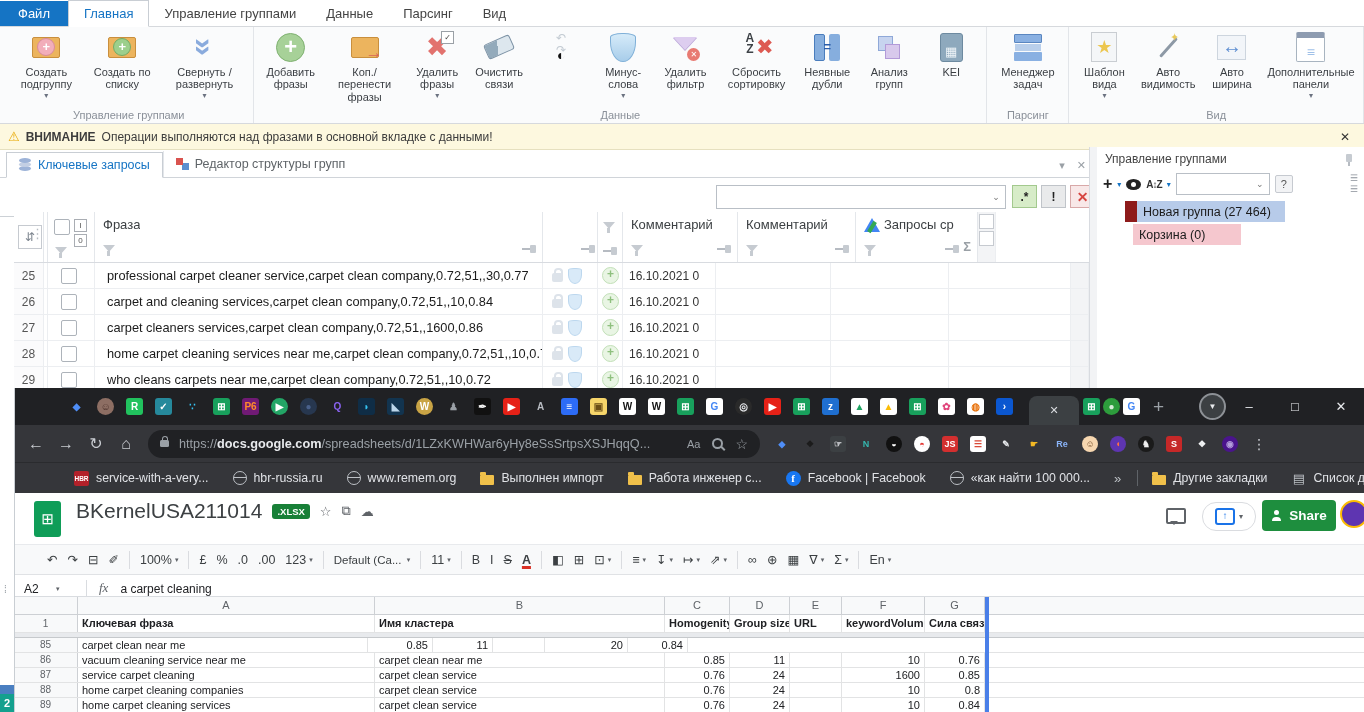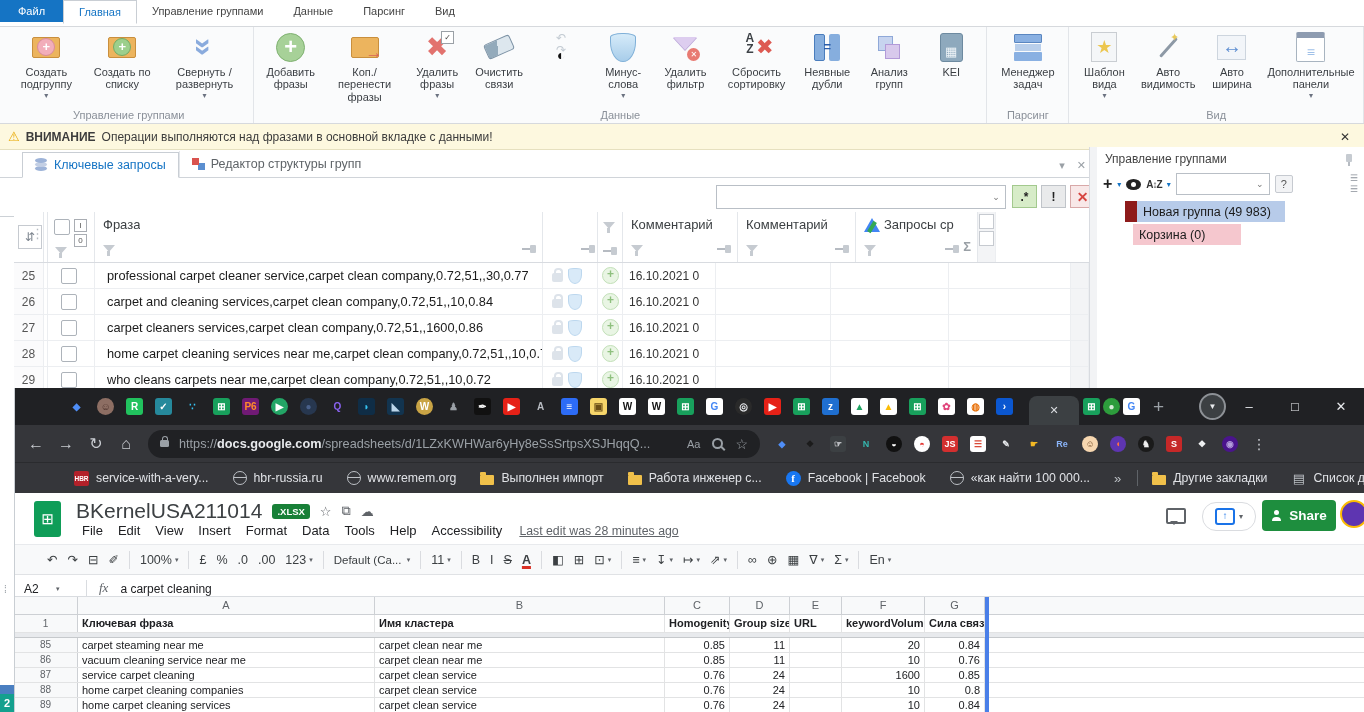--- a/index.html
+++ b/index.html
@@ -1,20 +1,20 @@
 <!DOCTYPE html>
 <html><head>
 <meta charset="utf-8">
 <style>
   html,body{margin:0;padding:0}
   body{width:1364px;height:712px;position:relative;overflow:hidden;background:#fff;
        font-family:"Liberation Sans",sans-serif;-webkit-font-smoothing:antialiased}
   
   #kc{position:absolute;inset:0;background:#fff}
-  .kc-tabs{height:26px;display:flex;align-items:flex-start;font-size:11px;background:#fff;border-bottom:1px solid #d6d9dd}
+  .kc-tabs{height:26px;display:flex;align-items:center;font-size:13px;background:#fff;border-bottom:1px solid #d6d9dd}
   .kc-tab{padding:5px 15px;color:#444;cursor:default;white-space:nowrap}
   .kc-tab.k-file{background:#1574c4;color:#fff;padding:5px 18px}
   .kc-tab.t-true{color:#1574c4;border:1px solid #c9ced4;border-bottom:1px solid #fff;background:#fff;margin-bottom:-1px}
   .kc-ribbon{height:96px;display:flex;align-items:stretch;background:#fafbfc;border-bottom:1px solid #d6d9dd;padding-left:4px}
   .rgroup{display:flex;flex-direction:column;border-right:1px solid #e2e5e9;padding:2px 4px 0 4px}
   .rbtns{display:flex;align-items:flex-start;flex:1}
   .rbtn{display:flex;flex-direction:column;align-items:center;max-width:96px;min-width:52px;padding:1px 5px;font-size:11px;color:#3b3f44;text-align:center;line-height:1.12}
   .rlabel{white-space:pre-line}
   .dda{display:none;font-size:8px;color:#6b7280;margin-top:1px}
   .dd-true .dda{display:block}
@@ -50,21 +50,21 @@
   .ri-panels::before{content:"";width:27px;height:23px;background:#fff;border:1px solid #a8b4c0;border-top:6px solid #8d9bb0;border-radius:2px}
   .ri-panels::after{content:"≡";position:absolute;bottom:3px;color:#9fc0e8;font-size:14px}
   
   .kc-warn{height:25px;background:#fdf8df;border-bottom:1px solid #e6e0bf;display:flex;align-items:center;font-size:12px;color:#3c3c3c;padding:0 8px;gap:6px}
   .warn-tri{color:#e8a800;font-size:13px}
   .kc-warn b{font-weight:bold}
   .warn-x{margin-left:auto;color:#333;font-size:12px;padding:0 6px}
   
   .kc-dtabs{height:27px;display:flex;align-items:flex-end;background:#fff;border-bottom:1px solid #d0d4d9;position:relative}
   .dtab{display:flex;align-items:center;gap:7px;font-size:12.5px;padding:4px 12px;height:26px;box-sizing:border-box}
-  .dtab.active{border:1px solid #c9ced4;border-bottom:1px solid #fff;color:#1574c4;margin-bottom:-1px;margin-left:22px}
+  .dtab.active{border:1px solid #c9ced4;border-bottom:1px solid #fff;color:#1574c4;margin-bottom:-1px;margin-left:6px}
   .dtab.inactive{color:#5f6468;border-left:1px solid #e3e6ea}
   .ic-db{width:12px;height:5px;border-radius:50%;background:#9db3d8;box-shadow:0 4px 0 #c3cfe4,0 8px 0 #9db3d8;margin-bottom:9px}
   .ic-struct{width:7px;height:7px;background:#d9534f;box-shadow:6px 5px 0 #5b8fd0;margin-right:5px;margin-bottom:5px}
   .dtab-ctrl{position:absolute;right:278px;bottom:5px;color:#9aa0a6;font-size:11px;display:flex;gap:12px}
   
   .kc-filter{height:38px;background:#fff;border-bottom:1px solid #ccd1d6;position:relative;width:1089px}
   .kc-combo{position:absolute;left:716px;top:7px;width:288px;height:22px;border:1px solid #b9bfc6;display:flex}
   .kc-combo input{flex:1;border:none;outline:none;font-size:12px;padding:0 6px}
   .combo-arr{width:18px;display:flex;align-items:center;justify-content:center;color:#777;font-size:9px}
   .fbtn{position:absolute;top:7px;width:25px;height:23px;font-size:12px;font-weight:bold;display:flex;align-items:center;justify-content:center;box-sizing:border-box}
@@ -588,21 +588,21 @@
       <span class="phelp">?</span>
       <span class="pbars">
         <span>☰</span>
         <span>☰</span>
       </span>
     </div>
     <div class="pitems">
 
         <div class="pitem p-selected">
           <span class="pmark"></span>
-          <span>Новая группа (49 983)</span>
+          <span>Новая группа (27 464)</span>
         </div>
 
         <div class="pitem p-trash">
 
           <span>Корзина (0)</span>
         </div>
       </div>
   </div>
 </div>
 
@@ -817,26 +817,20 @@
   <div class="sheets">
     <div class="sh-head">
       <span class="shicon">⊞</span>
       <span class="sh-titlerow">
         <span class="sh-title">BKernelUSA211014</span>
         <span class="sh-badge">.XLSX</span>
         <span class="sh-hicon">☆</span>
         <span class="sh-hicon">⧉</span>
         <span class="sh-hicon">☁</span>
       </span>
-      <span class="sh-menus">
-        <span style="display:contents">
-          
-        <span class="sh-menu">File</span><span class="sh-menu">Edit</span><span class="sh-menu">View</span><span class="sh-menu">Insert</span><span class="sh-menu">Format</span><span class="sh-menu">Data</span><span class="sh-menu">Tools</span><span class="sh-menu">Help</span><span class="sh-menu">Accessibility</span></span>
-        <span class="sh-lastedit">Last edit was 28 minutes ago</span>
-      </span>
       <span class="cmt"></span>
       <span class="presbtn">
         <span class="presbox">↑</span>
         <span class="presdd">▾</span>
       </span>
       <span class="sharebtn">
         <span class="person"></span>
         <span>Share</span>
       </span>
       <span class="shavatar"></span>
@@ -1063,21 +1057,20 @@
         <div class="sc cD numr">Group size</div>
         <div class="sc cE">URL</div>
         <div class="sc cF numr">keywordVolume</div>
         <div class="sc cG numr">Сила связи</div>
       </div>
       <div class="sfreeze"></div>
       <div>
 
           <div class="srow">
             <div class="sgut">85</div>
-            <div class="sc cA">carpet steaming near me</div>
             <div class="sc cB">carpet clean near me</div>
             <div class="sc cC numr">0.85</div>
             <div class="sc cD numr">11</div>
             <div class="sc cE"></div>
             <div class="sc cF numr">20</div>
             <div class="sc cG numr">0.84</div>
           </div>
 
           <div class="srow">
             <div class="sgut">86</div>

